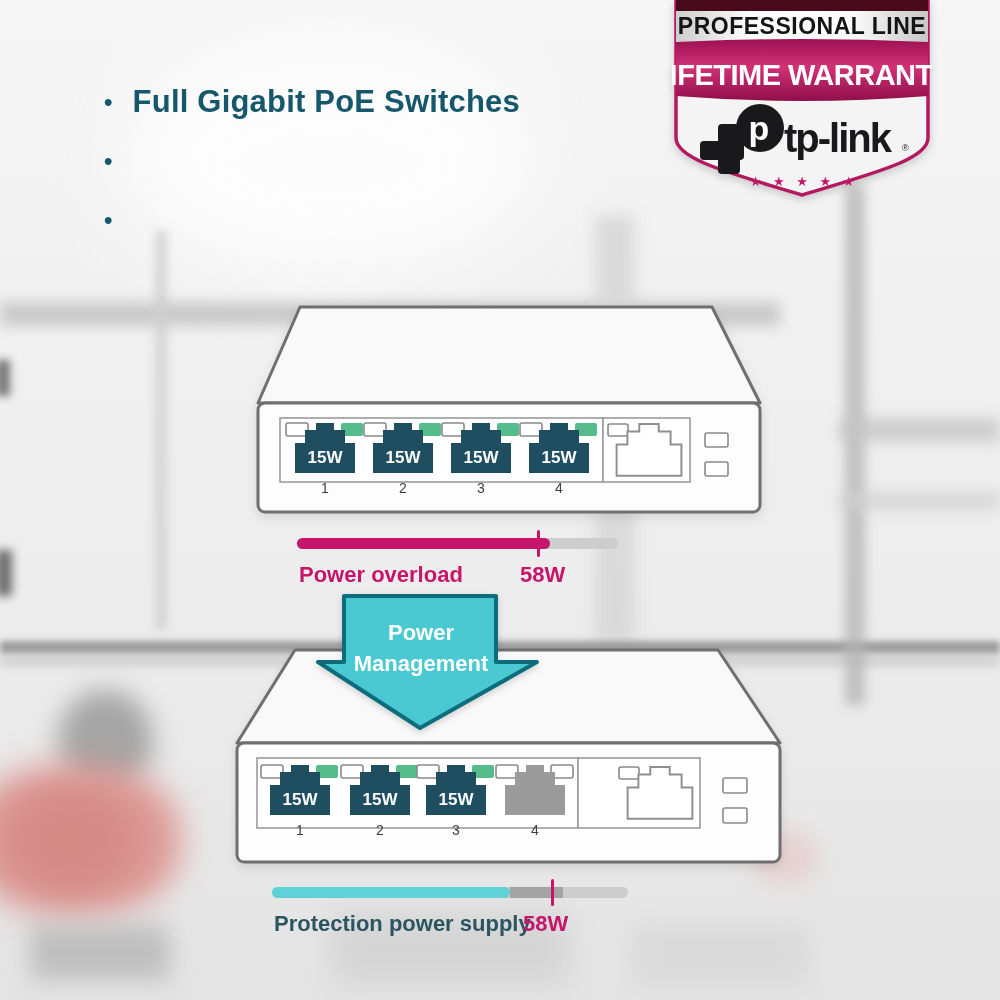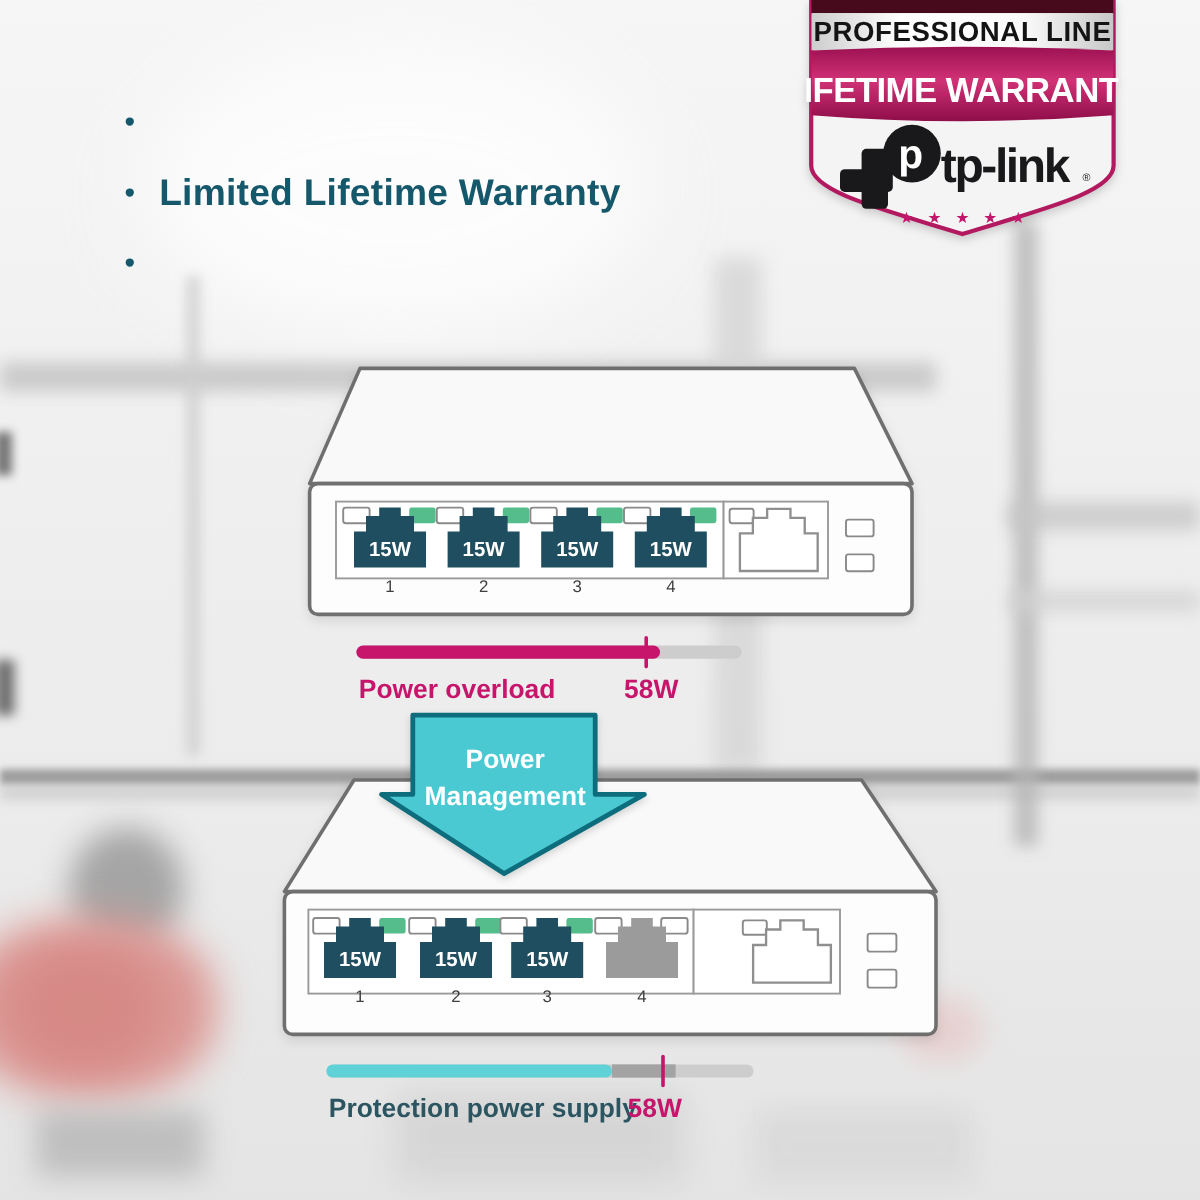--- a/index.html
+++ b/index.html
@@ -74,24 +74,24 @@
     <div class="blur" style="left:330px;top:910px;width:240px;height:75px;background:#d4d4d4;filter:blur(14px);opacity:.9;"></div>
     <div class="blur" style="left:630px;top:925px;width:180px;height:60px;background:#d9d9d9;filter:blur(12px);opacity:.9;"></div>
     <div class="blur" style="left:750px;top:830px;width:70px;height:55px;background:#e6c2c2;border-radius:50%;filter:blur(12px);opacity:.6;"></div>
     <div class="blur" style="left:-4px;top:360px;width:14px;height:36px;background:#777;filter:blur(4px);"></div>
     <div class="blur" style="left:-4px;top:550px;width:16px;height:46px;background:#6e6e6e;filter:blur(5px);"></div>
   </div>
 
   <ul class="bullets">
     <li>
       <span class="dot">•</span>
+      <span>Full Gigabit PoE Switches</span>
     </li>
     <li>
       <span class="dot">•</span>
-      <span>Limited Lifetime Warranty</span>
     </li>
     <li>
       <span class="dot">•</span>
     </li>
   </ul>
 
   <svg class="abs badge-svg" style="left:672px;top:0;" width="260" height="200" viewBox="0 0 260 200">
     <defs>
       <linearGradient id="silverH" x1="0" y1="0" x2="1" y2="0">
         <stop offset="0" stop-color="#cdcdcd"></stop>

